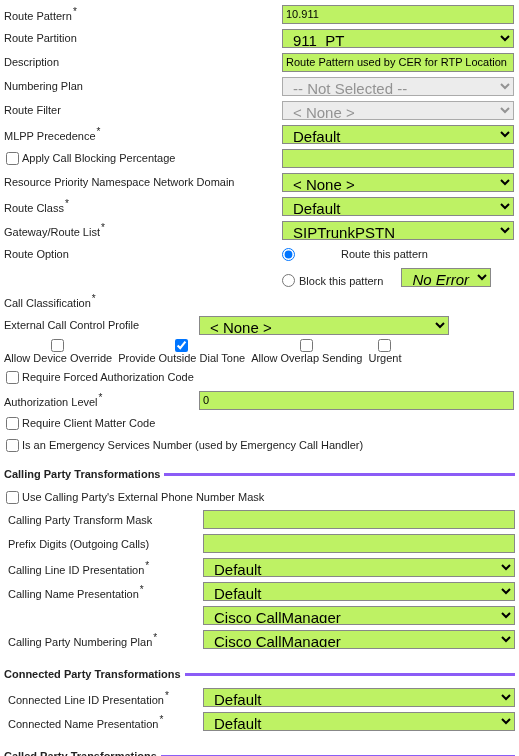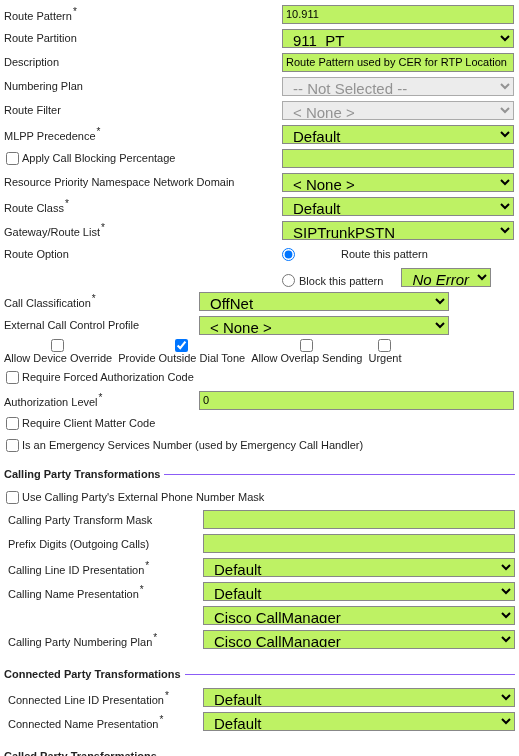--- a/index.html
+++ b/index.html
@@ -46,21 +46,21 @@
   input[type="radio"] {
     width: 13px; height: 13px;
     margin: 0 4px 0 0;
     vertical-align: middle;
   }
   .chk-row { display: flex; align-items: center; margin-bottom: 4px; min-height:18px;}
   .inline-group { display: flex; align-items: center; flex-wrap: wrap; gap: 4px 6px; margin-bottom: 4px; }
   .inline-group .item { display: flex; align-items: center; flex-direction: column; }
   fieldset.section {
     border: none;
-    border-top: 1px solid #8b5cf6;
+    border-top: 3px solid #8b5cf6;
     margin: 14px 0 6px 0;
     padding: 8px 0 0 0;
   }
   fieldset.section legend {
     font-weight: bold;
     font-size: 11px;
     padding: 0 4px 0 0;
     margin-left: 0;
   }
   .radio-row { display:flex; align-items:flex-end; margin-bottom:4px; margin-left:278px; }
@@ -127,21 +127,20 @@
 <div class="radio-row">
   <div class="opt">
     <input type="radio" name="ro" style="">
     <span>Block this pattern</span>
   </div>
   <select><option>No Error</option></select>
 </div>
 
 <div class="row">
   <div class="label-2 asterisk-label"><span>Call Classification</span><span class="asterisk">*</span></div>
-  <select style="width:250px"><option>OffNet</option></select>
 </div>
 <div class="row">
   <div class="label-2"><span>External Call Control Profile</span></div>
   <select style="width:250px"><option>&lt; None &gt;</option></select>
 </div>
 
 <div class="inline-group">
   <div class="item">
       <input type="checkbox" style="">
       <span>Allow Device Override</span>

